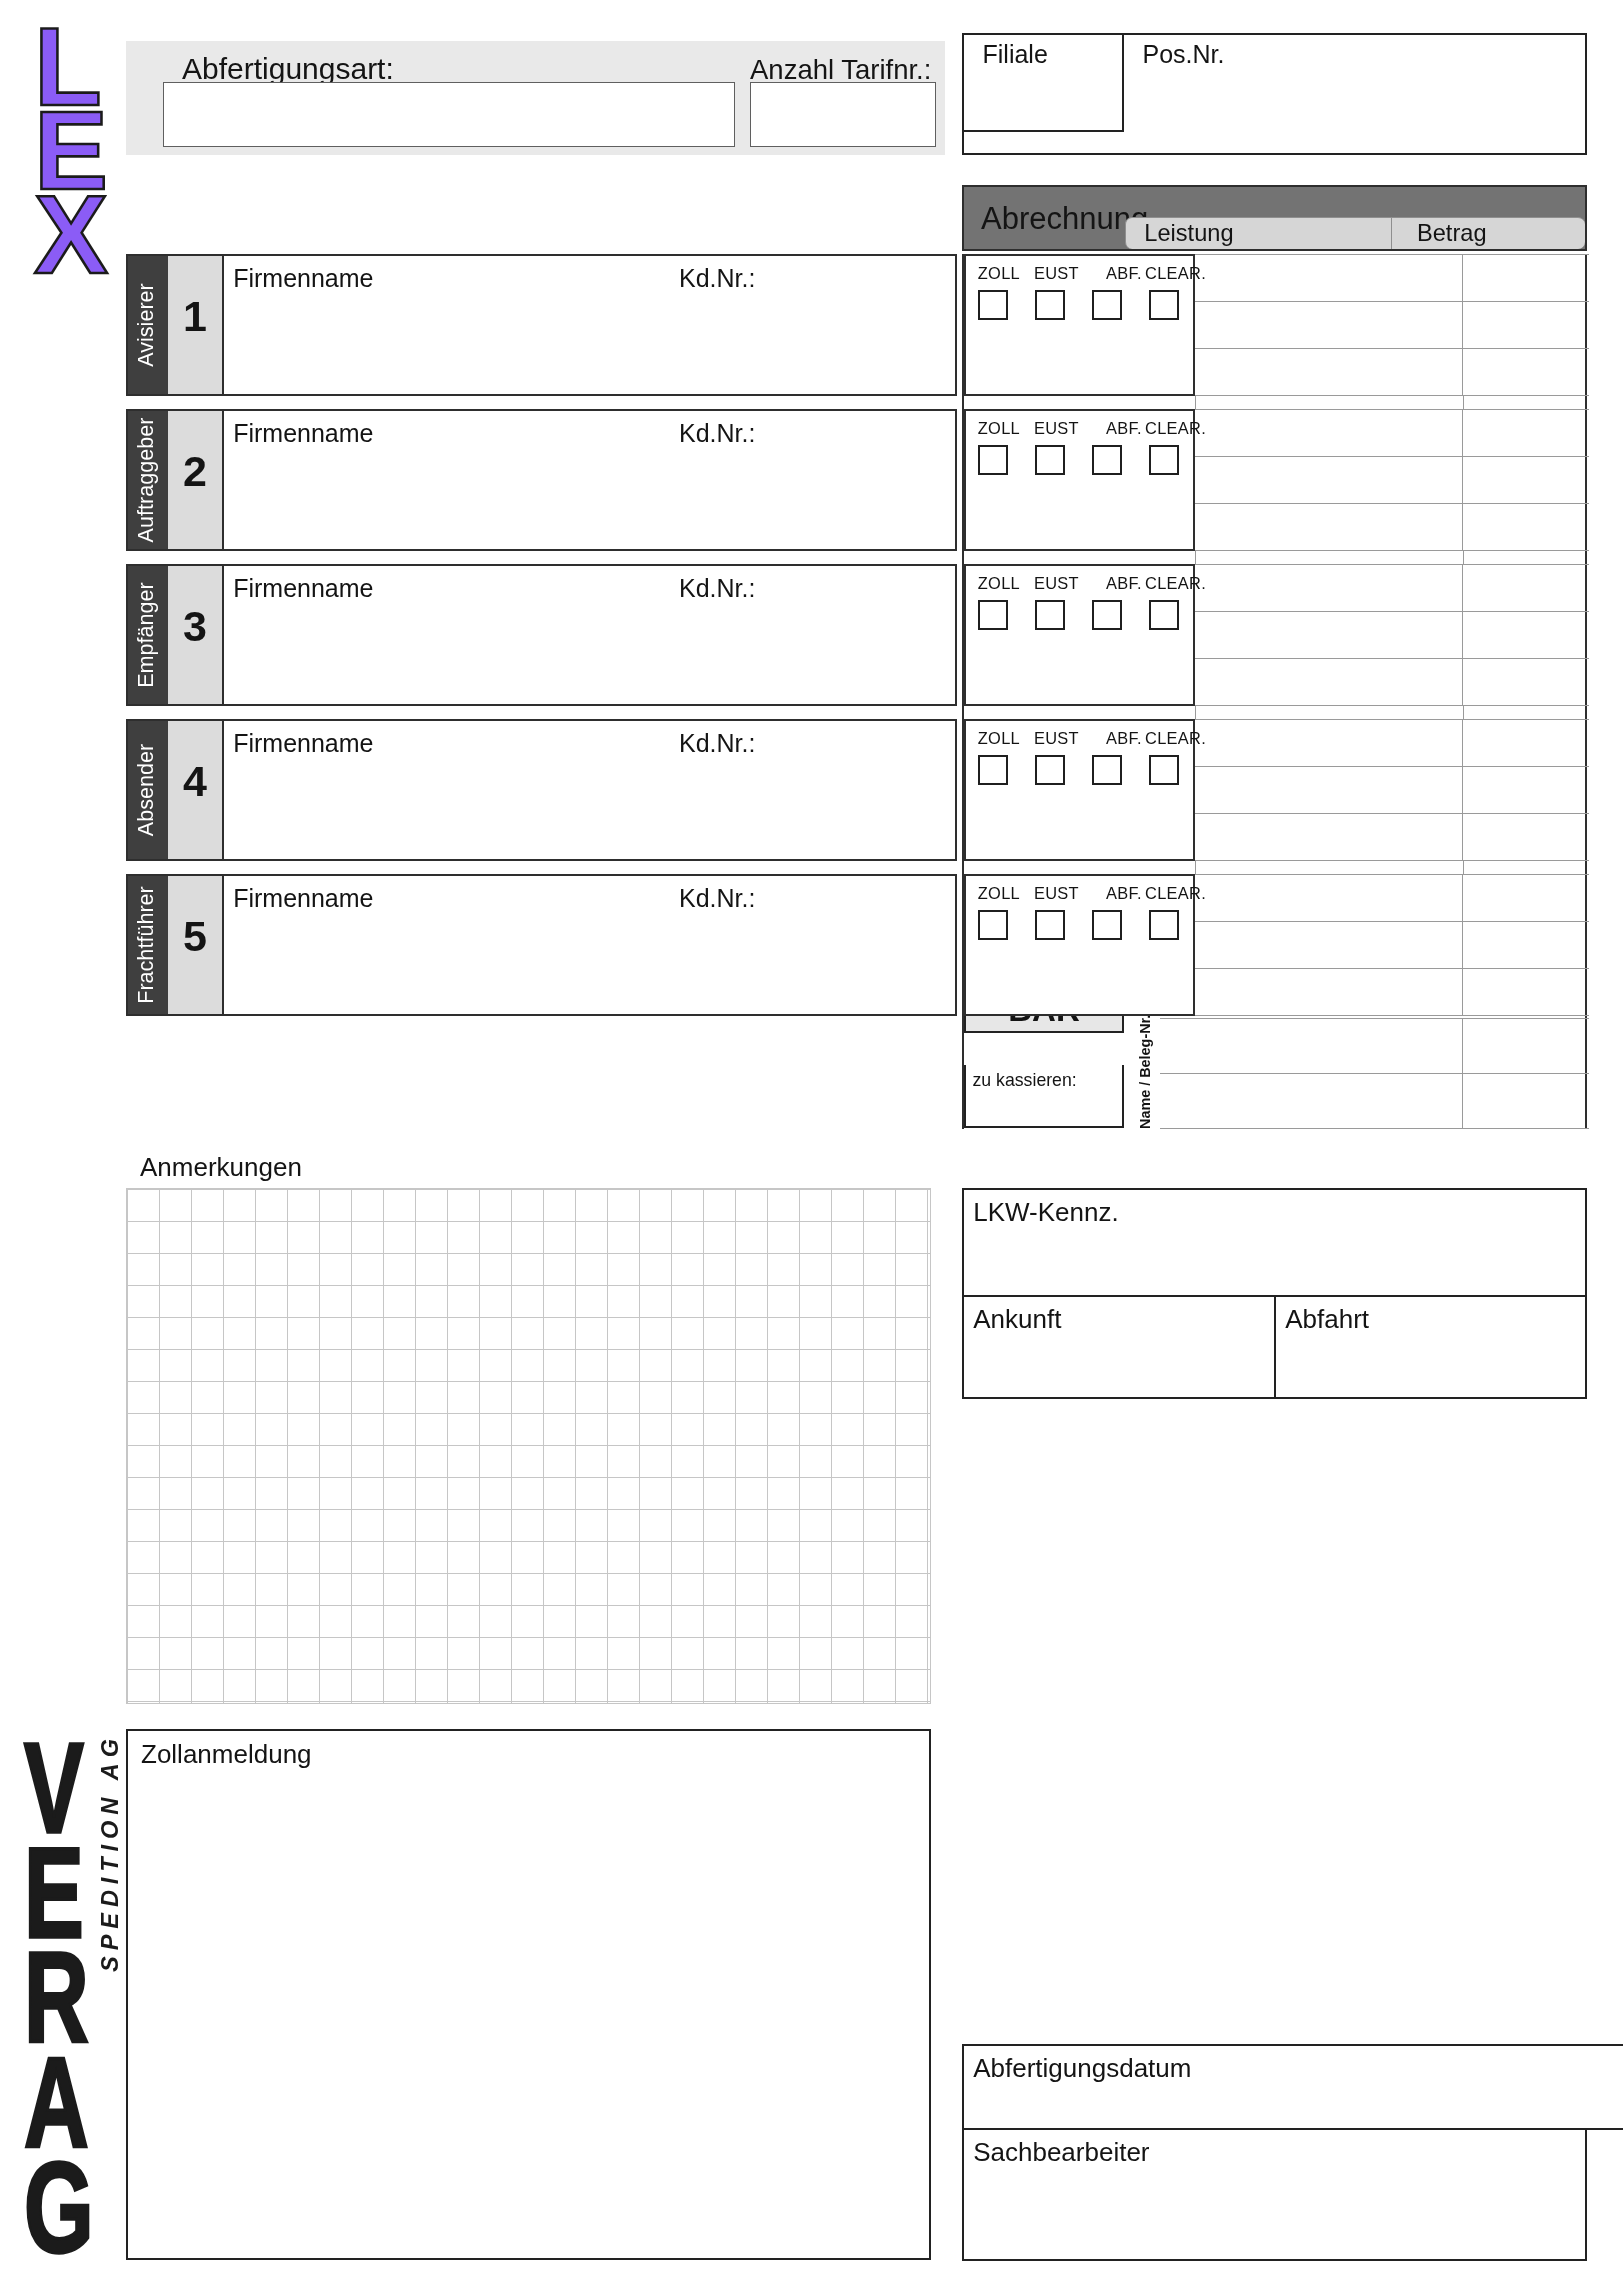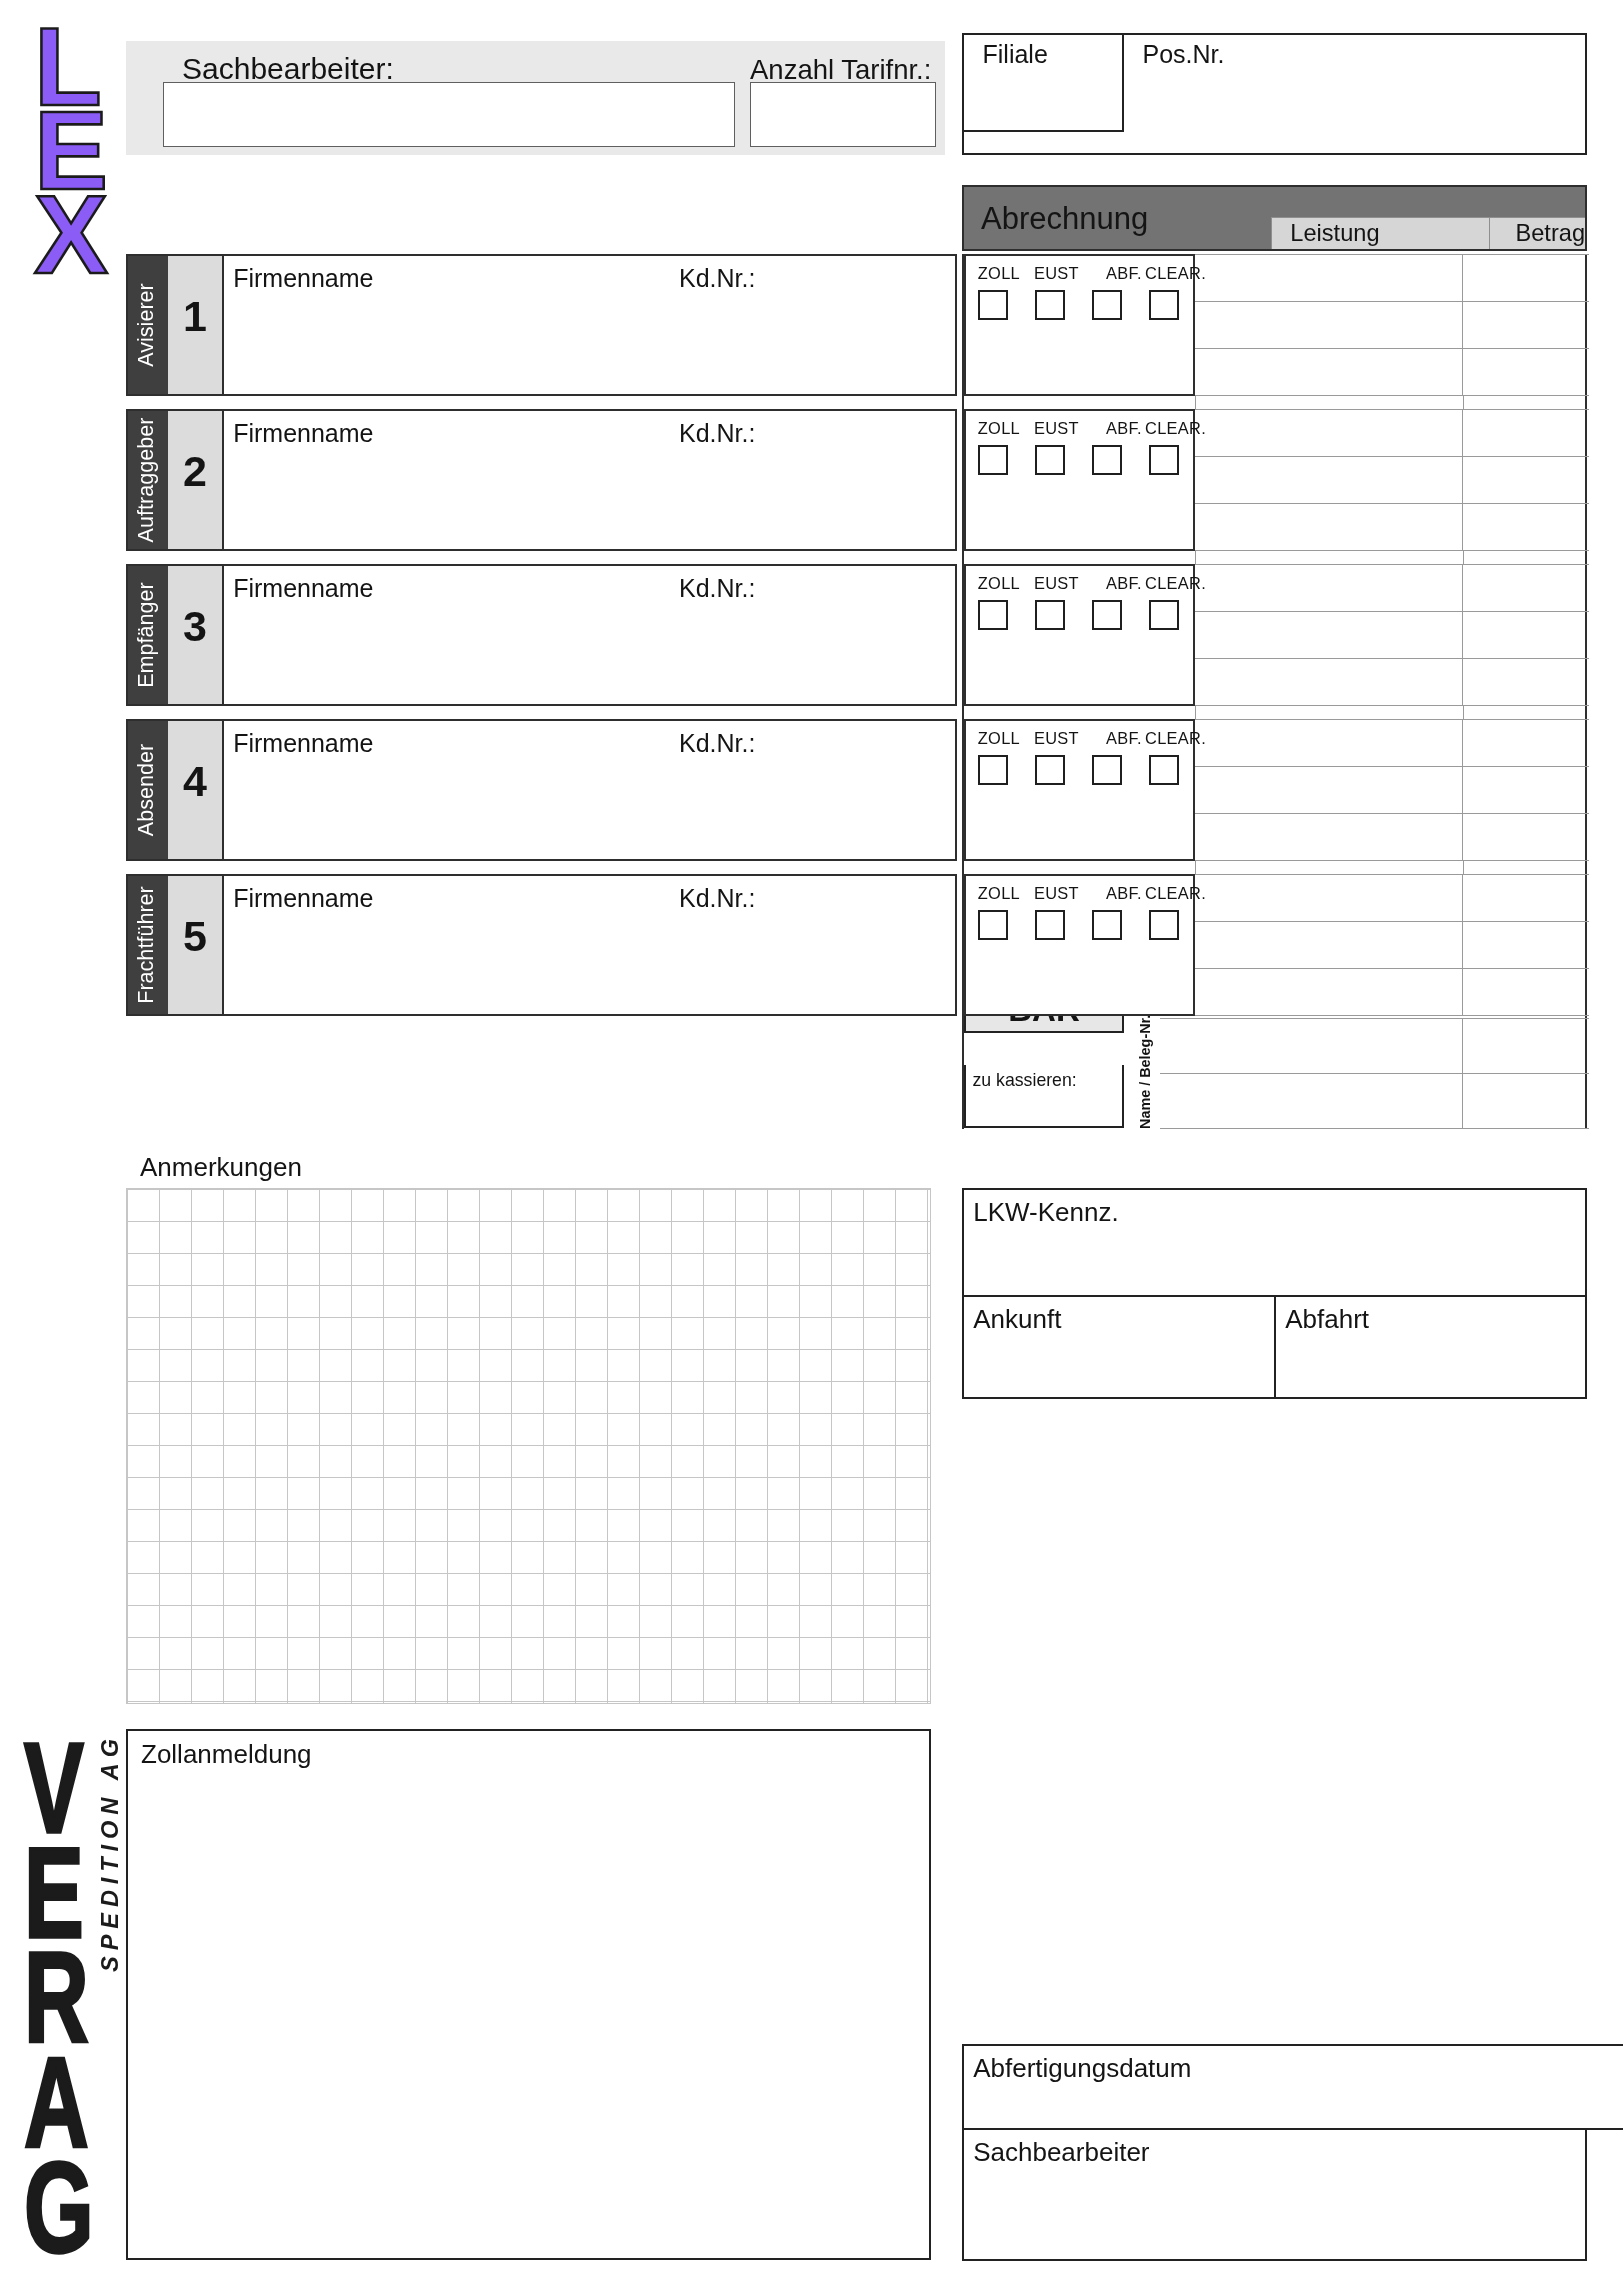--- a/index.html
+++ b/index.html
@@ -24,22 +24,22 @@
   .anz-input { position: absolute; left: 624px; top: 41px; width: 186px; height: 65px; background: #fff; border: 1.3px solid #5f5f5f; }
 
   .filiale-box { position: absolute; left: 962px; top: 33px; width: 625px; height: 122px; border: 2px solid #222; background: #fff; }
   .filiale-cell { position: absolute; left: 0; top: 0; width: 160px; height: 97px; border-right: 2px solid #222; border-bottom: 2px solid #222; }
   .posnr-cell { position: absolute; left: 160px; top: 0; right: 0; bottom: 0; }
   .cell-label { position: absolute; left: 10.5px; top: 5.2px; font-size: 25px; margin-left: 8px; }
 
   
   .abr-header { position: absolute; left: 962px; top: 185px; width: 625px; height: 66px; background: #737373; border: 2px solid #2e2e2e; }
   .abr-title { position: absolute; left: 17px; top: 14.4px; font-size: 31px; }
-  .abr-subhead { position: absolute; right: 0; bottom: 0; width: 314px; height: 32px; background: #d6d6d6;
-                 border-left: 1.3px solid #8f8f8f; border-top: 1.3px solid #8f8f8f; display: flex; }
+  .abr-subhead { position: absolute; right: 0; bottom: 0; width: 460px; height: 32px; background: #d6d6d6;
+                 border-left: 1.3px solid #8f8f8f; border-top: 1.3px solid #8f8f8f; display: flex; border-radius: 7px; }
   .sub-leistung { width: 266px; border-right: 1.3px solid #8f8f8f; padding-left: 18.3px; font-size: 23.6px; display: flex; align-items: center; }
   .sub-betrag { flex: 1; padding-left: 25px; font-size: 23.6px; display: flex; align-items: center; }
 
   
   #party-rows { position: absolute; left: 126px; top: 254px; width: 831px; height: 762px; }
   .party { position: absolute; left: 0; width: 831px; height: 142px; border: 2px solid #2e2e2e; display: flex; background: #fff; }
   .strip { width: 40px; background: #3f3f3f; position: relative; }
   .strip-label { position: absolute; left: 0; top: 0; width: 138px; height: 36px; transform-origin: 0 0;
                  transform: rotate(-90deg) translateX(-138px); display: flex; align-items: center; justify-content: center;
                  color: #fff; font-size: 21.6px; }
@@ -102,21 +102,21 @@
   .sach-box { position: absolute; left: 962px; top: 2130px; width: 625px; height: 131px; border: 2px solid #222; border-top: none; }
 </style>
 </head>
 <body>
 
 <div class="page">
 
   <div class="lex">LEX</div>
 
   <div class="topbox">
-    <div class="abf-label">Sachbearbeiter:</div>
+    <div class="abf-label">Abfertigungsart:</div>
     <div class="abf-input"></div>
     <div class="anz-label">Anzahl Tarifnr.:</div>
     <div class="anz-input"></div>
   </div>
 
   <div class="filiale-box">
     <div class="filiale-cell">
       <span class="cell-label">Filiale</span>
     </div>
     <div class="posnr-cell">

